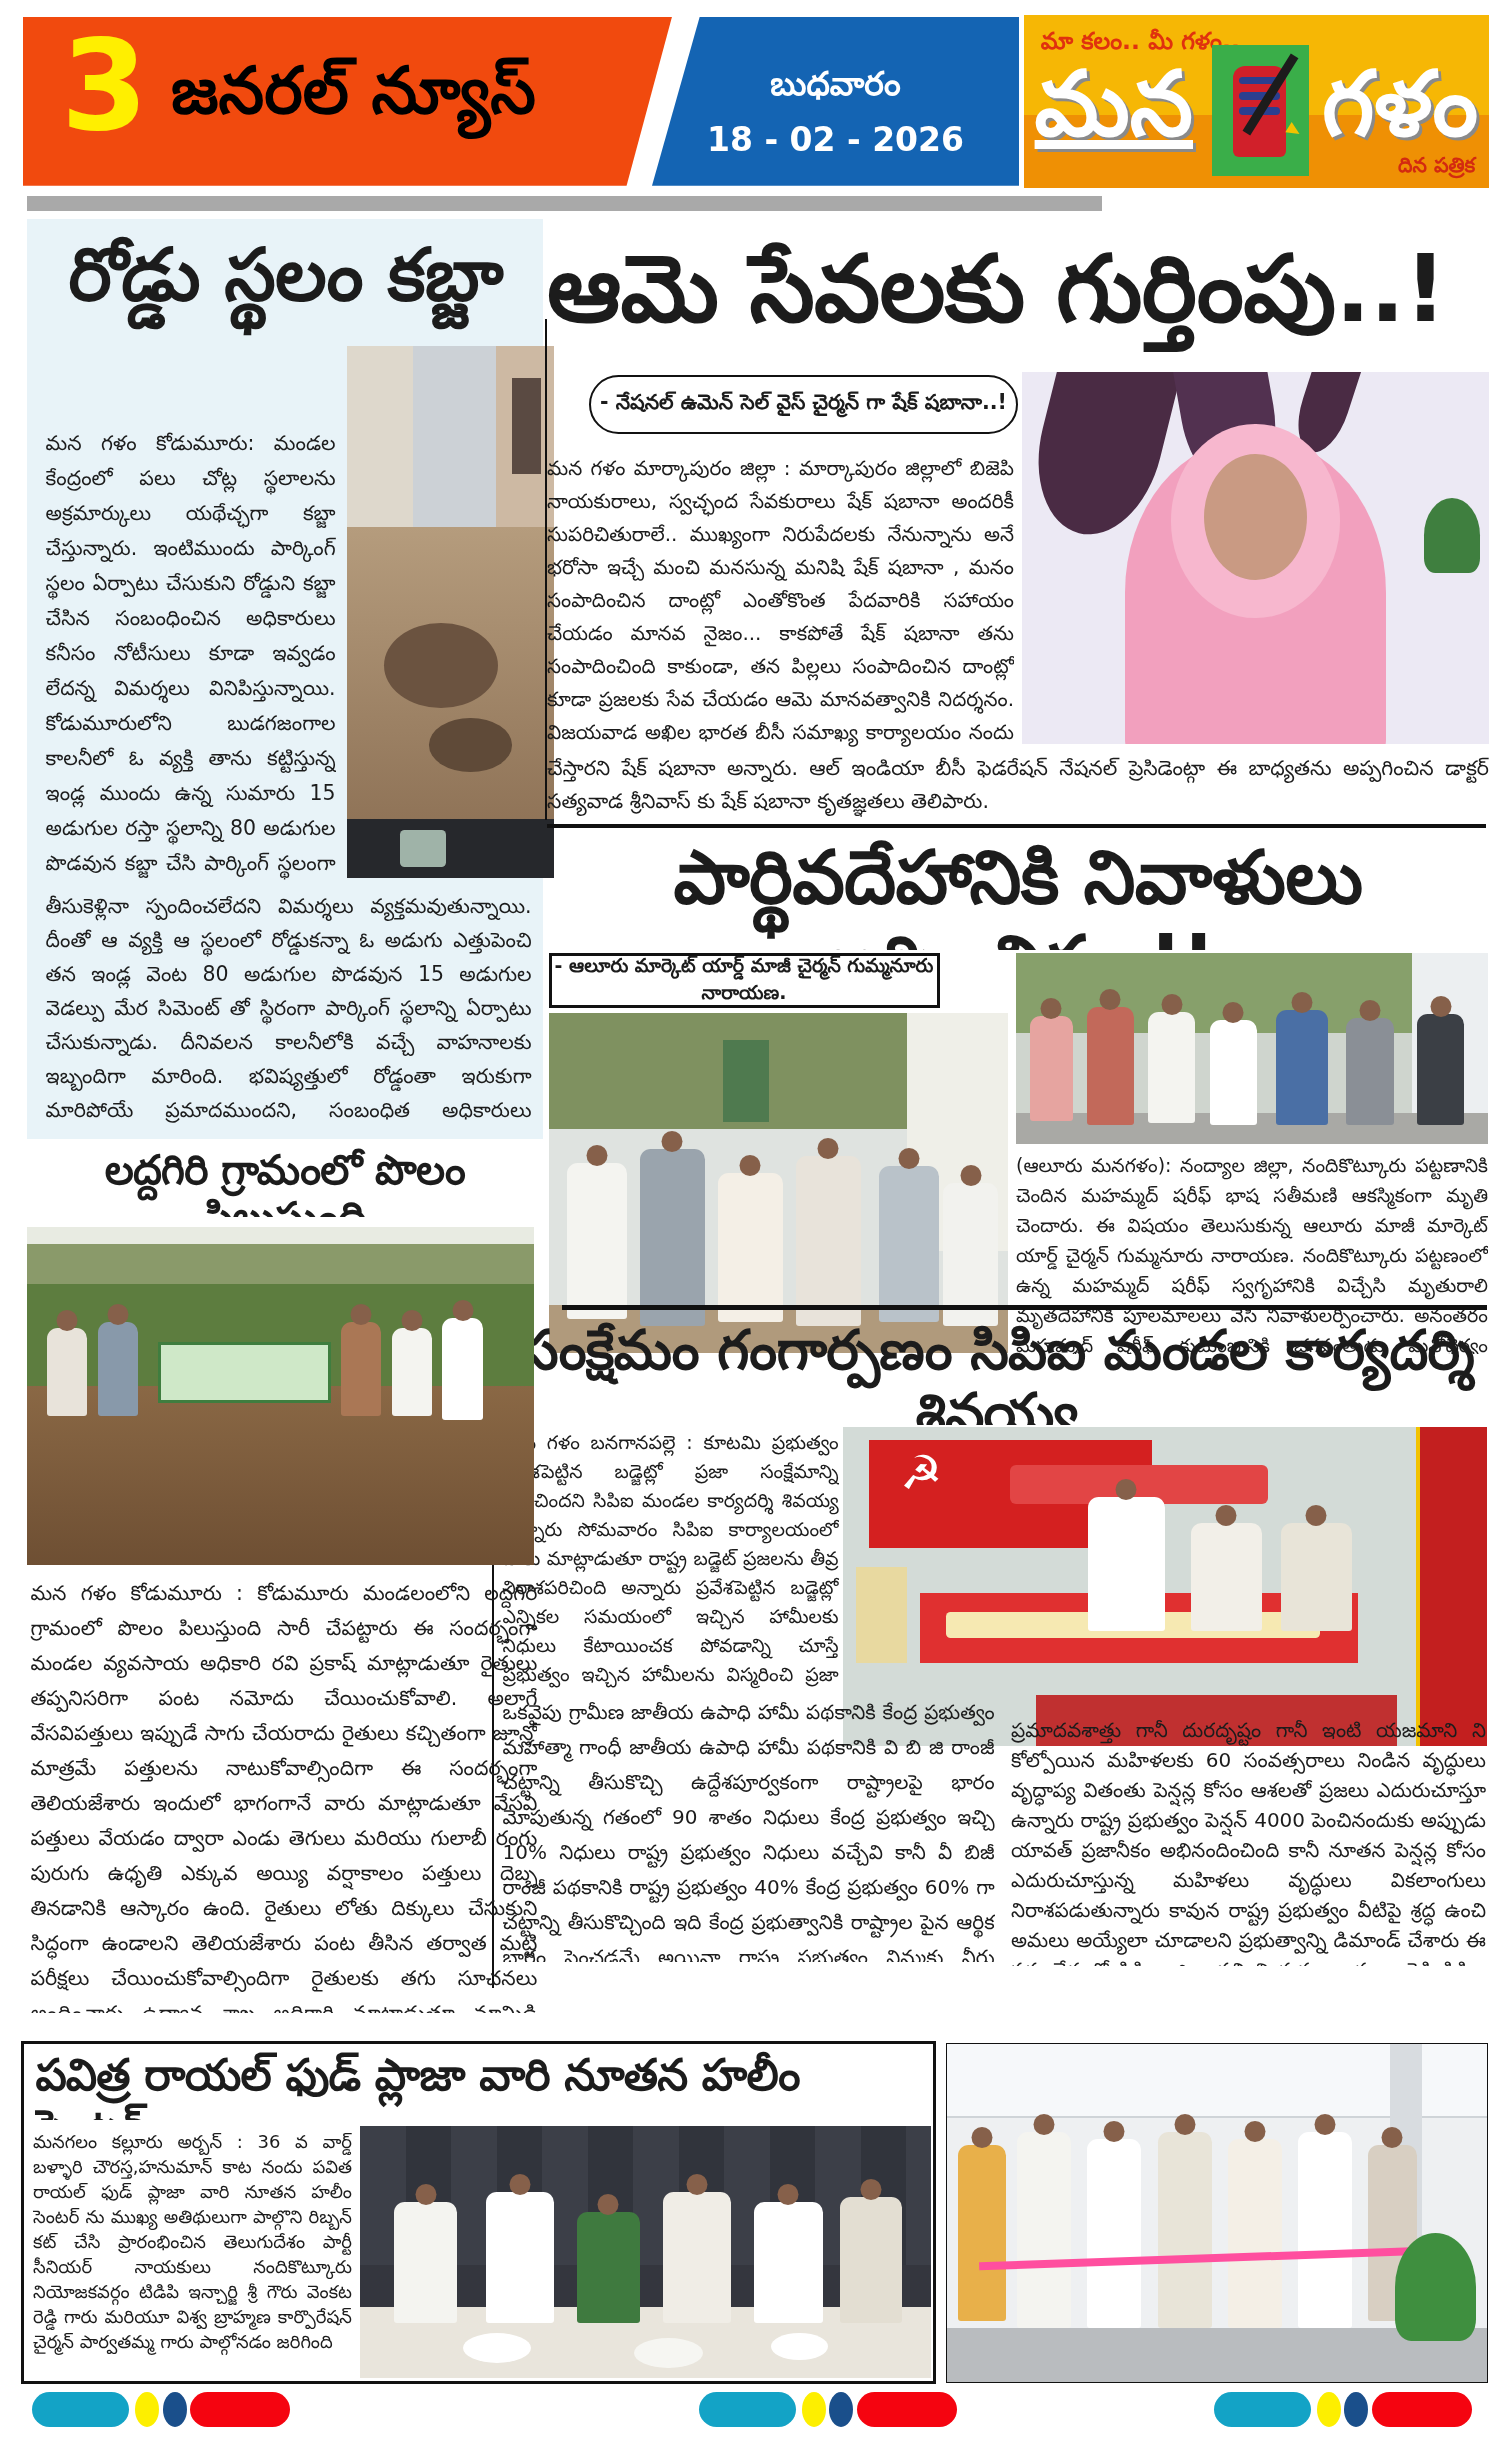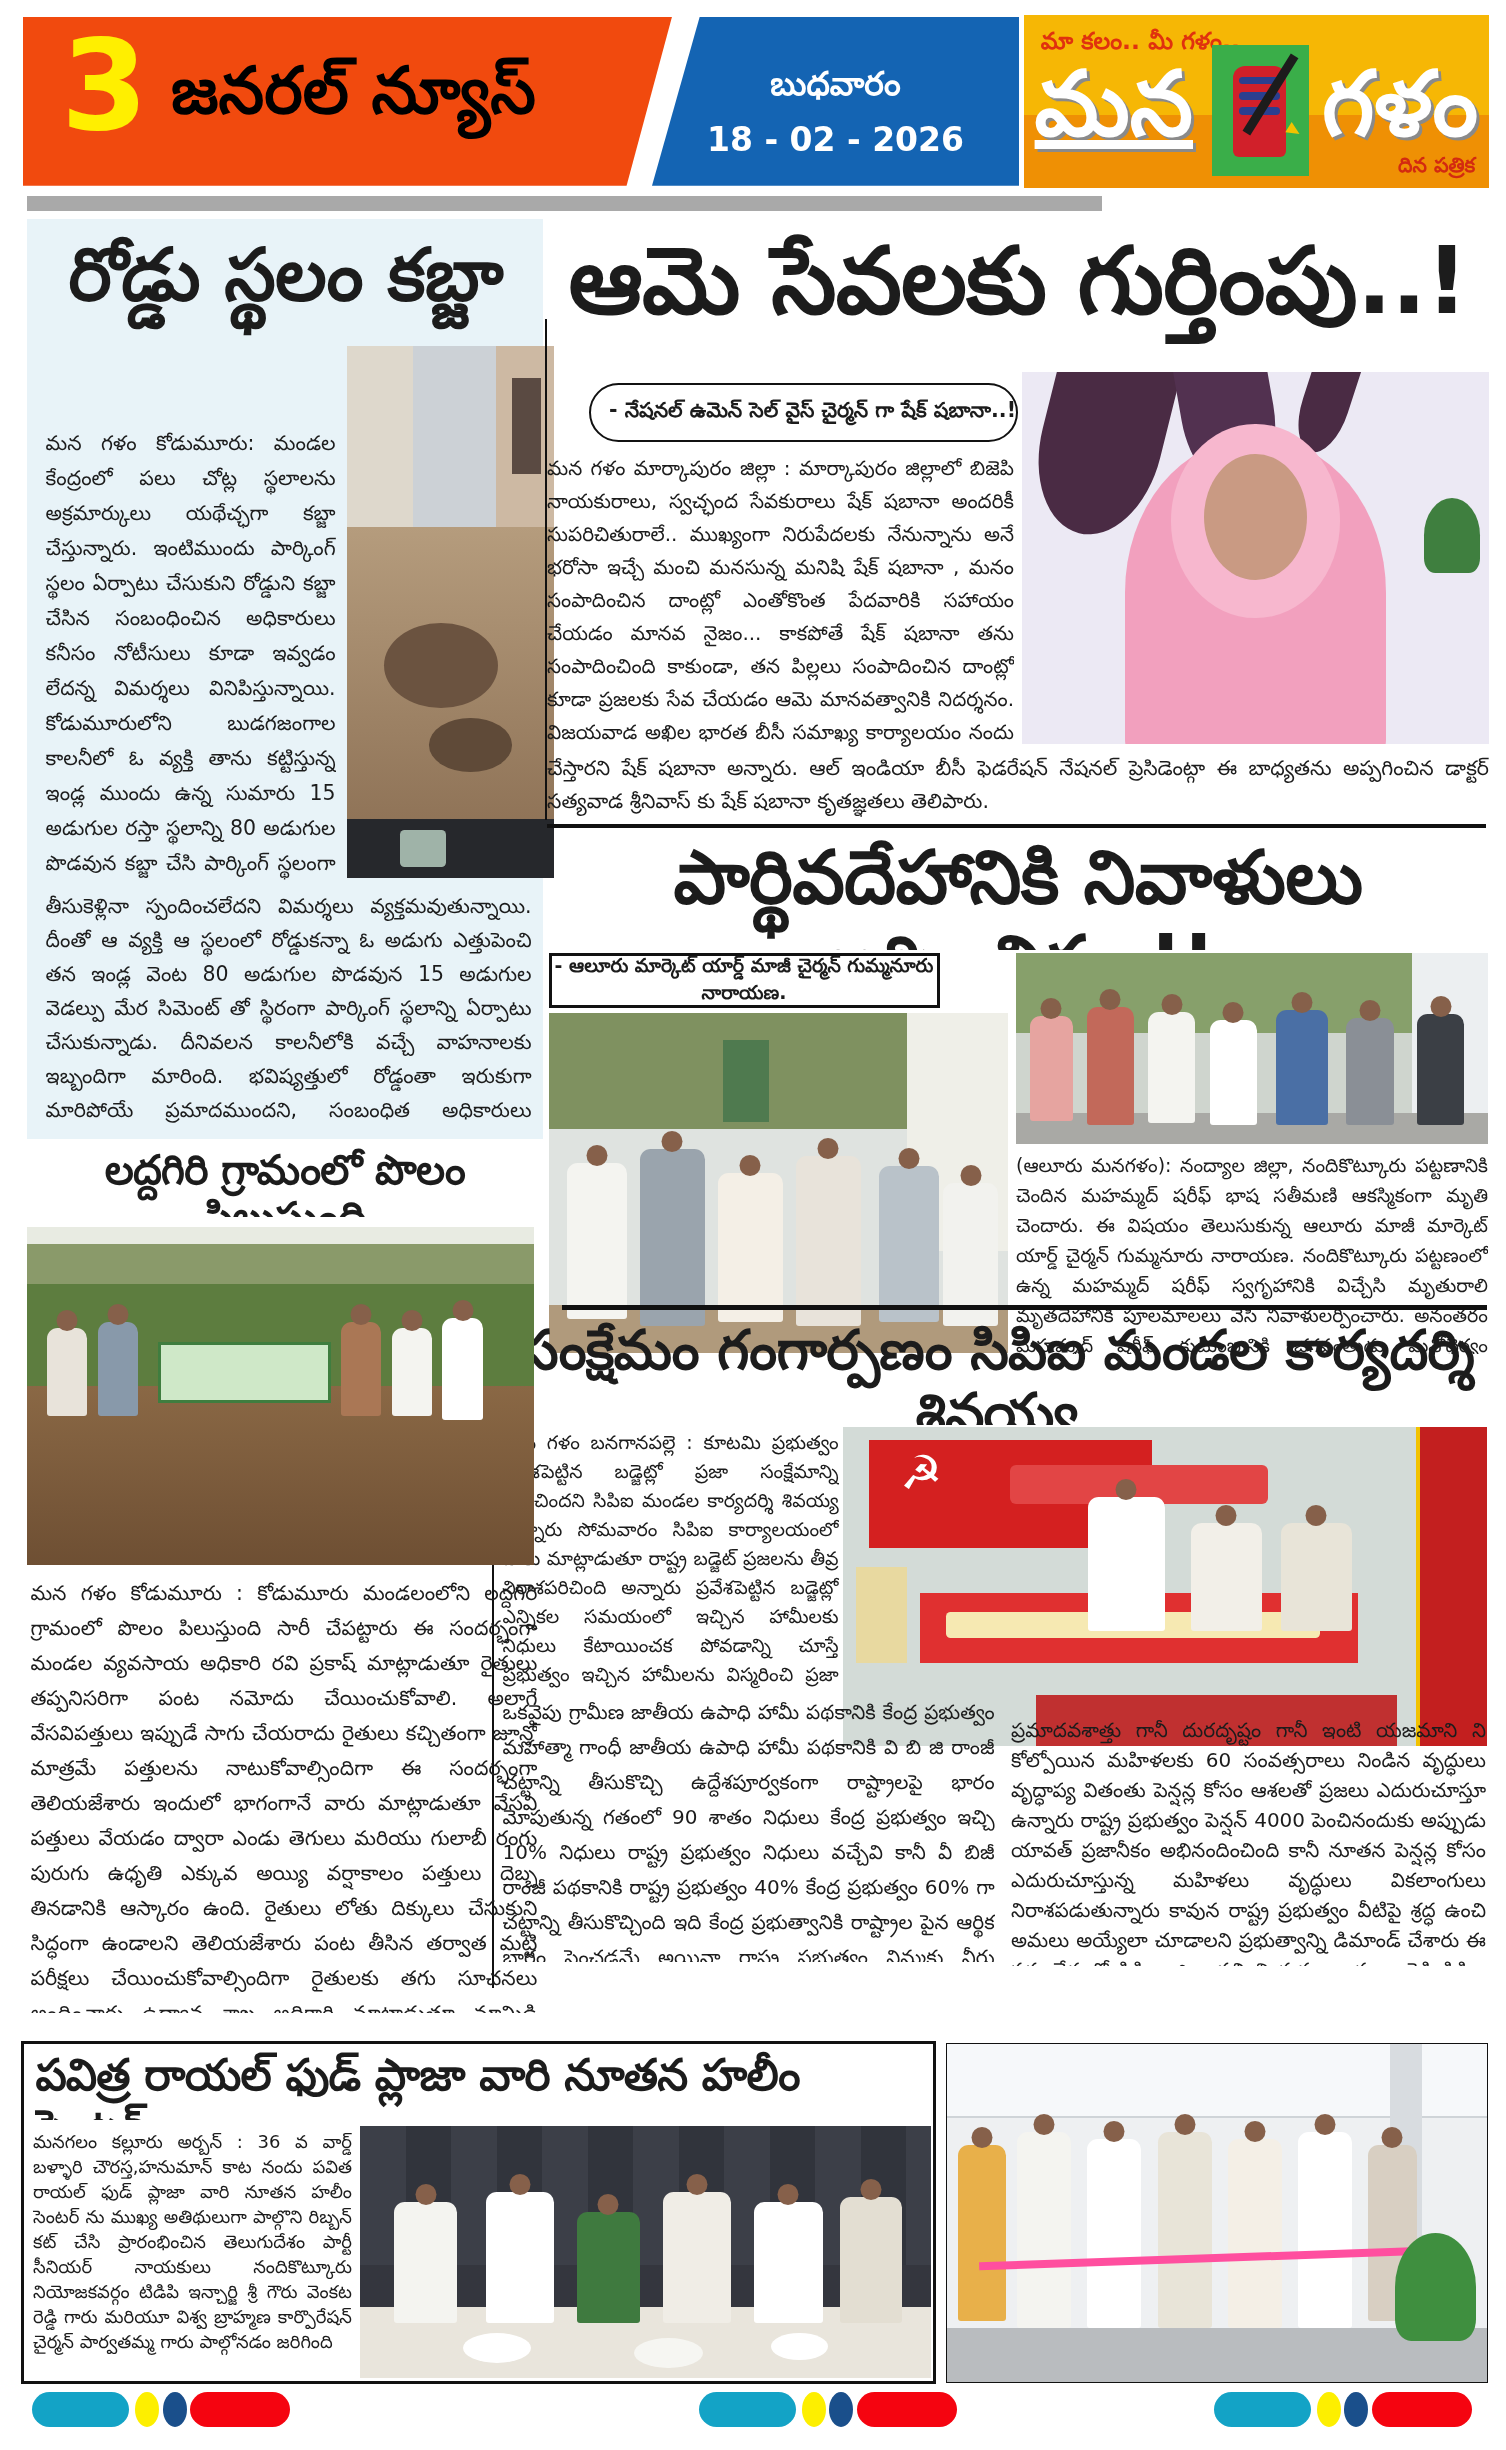--- a/index.html
+++ b/index.html
@@ -62,22 +62,22 @@
       <div class="abs" style="left:0;bottom:0;width:100%;height:11%;background:#26282c;"></div>
       <div class="abs" style="left:26%;bottom:2%;width:22%;height:7%;background:#9fb3a8;border-radius:4.6px;"></div>
     </div>
     <div class="bodytxt just abs" style="left:19px;top:207px;width:290px;height:456px;font-size:20.5px;line-height:35px;">మన గళం కోడుమూరు: మండల కేంద్రంలో పలు చోట్ల స్థలాలను అక్రమార్కులు యథేచ్ఛగా కబ్జా చేస్తున్నారు. ఇంటిముందు పార్కింగ్ స్థలం ఏర్పాటు చేసుకుని రోడ్డుని కబ్జా చేసిన సంబంధించిన అధికారులు కనీసం నోటీసులు కూడా ఇవ్వడం లేదన్న విమర్శలు వినిపిస్తున్నాయి. కోడుమూరులోని బుడగజంగాల కాలనీలో ఓ వ్యక్తి తాను కట్టిస్తున్న ఇండ్ల ముందు ఉన్న సుమారు 15 అడుగుల రస్తా స్థలాన్ని 80 అడుగుల పొడవున కబ్జా చేసి పార్కింగ్ స్థలంగా ఏర్పాటు చేసుకున్నాడు. కాలనీలోకి వచ్చేందుకు ఉన్న రోడ్డులో సగానికి పైగా ప్రధాన రోడ్డును ఆ వ్యక్తి కబ్జా చేసిన వ్యక్తిపై కాలనీవాసులు సంబంధిత అధికారుల దృష్టికి</div>
     <div class="bodytxt just abs" style="left:19px;top:670px;width:486px;height:239px;font-size:20.5px;line-height:34px;">తీసుకెళ్లినా స్పందించలేదని విమర్శలు వ్యక్తమవుతున్నాయి. దీంతో ఆ వ్యక్తి ఆ స్థలంలో రోడ్డుకన్నా ఓ అడుగు ఎత్తుపెంచి తన ఇండ్ల వెంట 80 అడుగుల పొడవున 15 అడుగుల వెడల్పు మేర సిమెంట్ తో స్థిరంగా పార్కింగ్ స్థలాన్ని ఏర్పాటు చేసుకున్నాడు. దీనివలన కాలనీలోకి వచ్చే వాహనాలకు ఇబ్బందిగా మారింది. భవిష్యత్తులో రోడ్డంతా ఇరుకుగా మారిపోయే ప్రమాదముందని, సంబంధిత అధికారులు స్పందించి రోడ్డును కబ్జాదారుడి నుంచి విడిపించి యధావిధిగా ఏర్పాటు చేయాలని బుడగజంగాల కాలనీవాసులు కోరుతున్నారు.</div>
   </div>
 
   <div class="abs" style="left:545px;top:319px;width:2.3px;height:501px;background:#111;"></div>
 
   <div class="abs" style="left:547px;top:220px;width:942px;height:611px;">
-    <div class="headline abs" style="left:0;top:8px;width:942px;height:148px;font-size:93px;text-align:center;">ఆమె సేవలకు గుర్తింపు..!</div>
-    <div class="abs" style="left:42px;top:163px;width:429px;height:59px;border:2.3px solid #111;border-radius:30px;display:flex;align-items:center;justify-content:flex-end;">
+    <div class="headline abs" style="left:0;top:16px;width:942px;height:148px;font-size:93px;text-align:left;">ఆమె సేవలకు గుర్తింపు..!</div>
+    <div class="abs" style="left:42px;top:155px;width:429px;height:59px;border:2.3px solid #111;border-radius:30px;display:flex;align-items:center;justify-content:center;">
       <div style="font-size:20.5px;font-weight:700;text-align:center;">- నేషనల్ ఉమెన్ సెల్ వైస్ చైర్మన్ గా షేక్ షబానా..!</div>
     </div>
     <div class="photo" style="left:475px;top:152px;width:467px;height:372px;background:#ece9f4;">
       <div class="abs" style="left:4%;top:-6%;width:26%;height:50%;background:#4a2b44;border-radius:0 0 60% 60%;transform:rotate(14deg);"></div>
       <div class="abs" style="left:34%;top:-10%;width:20%;height:42%;background:#523150;border-radius:0 0 55% 55%;transform:rotate(-10deg);"></div>
       <div class="abs" style="left:60%;top:-4%;width:10%;height:26%;background:#4a2b44;border-radius:0 0 50% 50%;transform:rotate(18deg);"></div>
       <div class="abs" style="right:2%;top:34%;width:12%;height:20%;background:#3f7f3f;border-radius:50% 50% 20% 20%;"></div>
       <div class="abs" style="left:22%;bottom:-4%;width:56%;height:86%;background:#f2a0be;border-radius:48% 48% 6% 6%;"></div>
       <div class="abs" style="left:32%;top:14%;width:36%;height:52%;background:#f7b7ce;border-radius:50%;"></div>
       <div class="abs" style="left:39%;top:22%;width:22%;height:34%;background:#c99a83;border-radius:50%;"></div>

